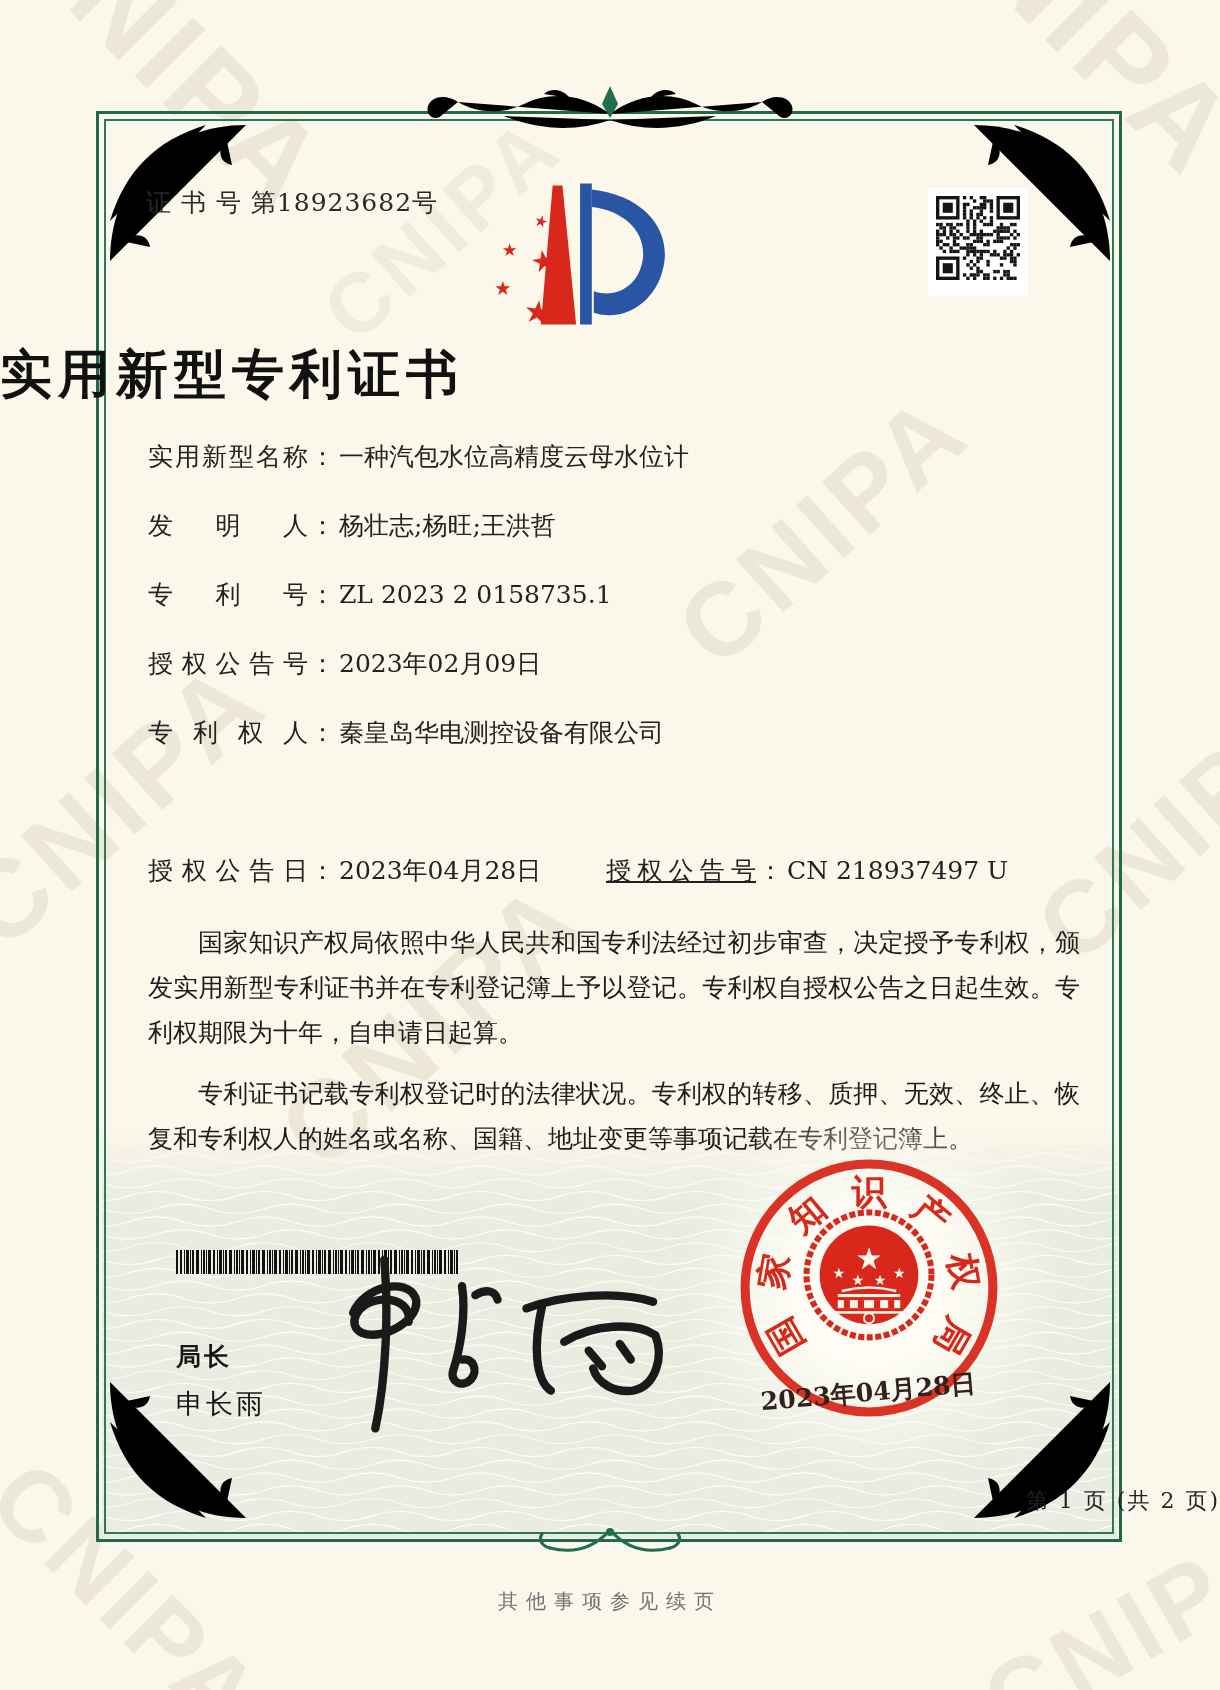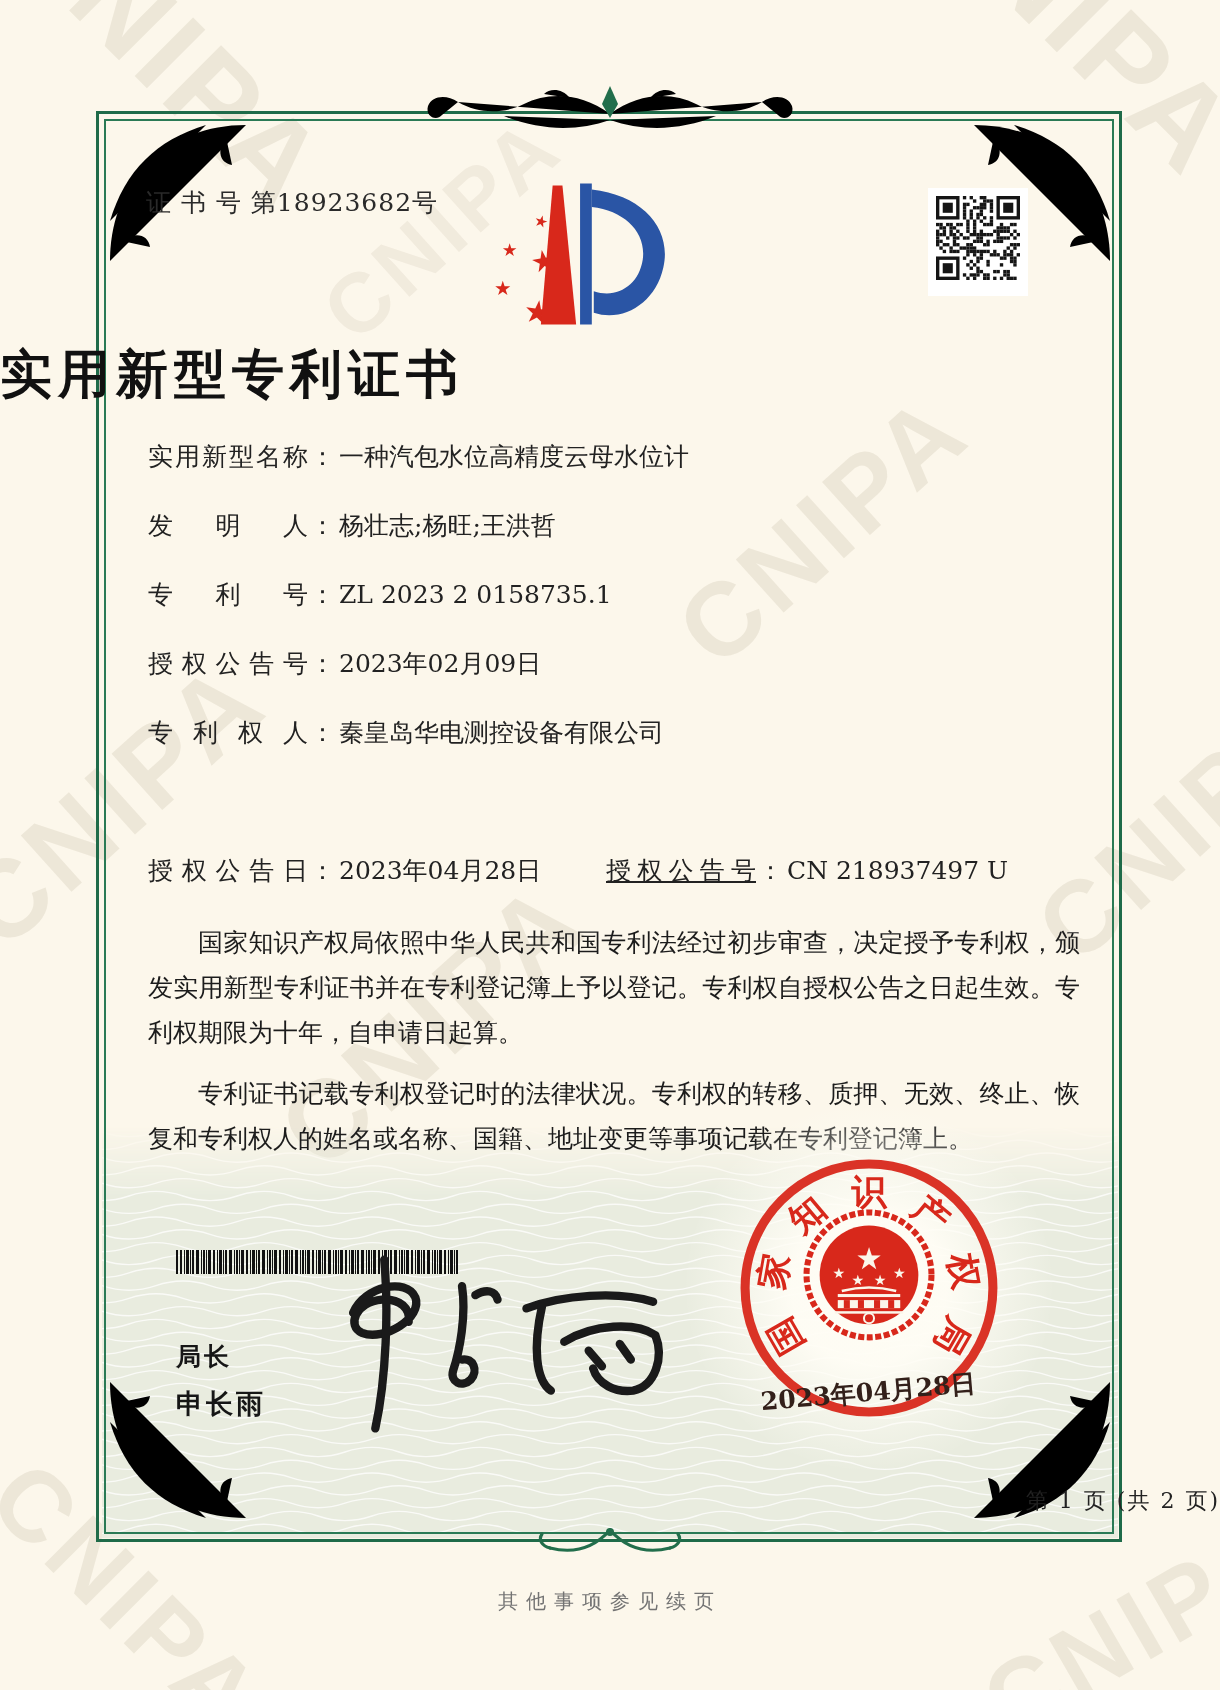--- a/index.html
+++ b/index.html
@@ -64,21 +64,21 @@
   .paras p{margin:0 0 16px 0;text-indent:2em;}
 
   
   .barcode{position:absolute;left:176px;top:1250px;width:287px;height:24px;z-index:4;}
   .barcode svg{display:block;width:100%;height:100%;}
 
   
   .sig-title{position:absolute;left:176px;top:1340px;font-family:Liberation Sans, sans-serif;
       font-weight:bold;font-size:25px;letter-spacing:3px;z-index:4;color:#161616;}
   .sig-name{position:absolute;left:176px;top:1386px;font-family:"Liberation Sans","DejaVu Sans",sans-serif;
-      font-weight:bold;font-size:27px;letter-spacing:3px;z-index:4;color:#161616;}
+      font-weight:normal;font-size:27px;letter-spacing:3px;z-index:4;color:#161616;}
   .sig-hand{position:absolute;left:296px;top:1244px;width:392px;height:200px;z-index:5;}
   .sig-hand path{stroke:#1a1a1a;stroke-width:7.5;fill:none;stroke-linecap:round;stroke-linejoin:round;}
 
   
   .seal-halo{position:absolute;left:686px;top:1104px;width:366px;height:366px;border-radius:50%;z-index:4;
       background:radial-gradient(circle, rgba(255,253,245,0.95) 30%, rgba(255,253,245,0) 72%);}
   .seal{position:absolute;left:733px;top:1152px;width:272px;height:272px;z-index:5;}
   .ring-ch{font-family:"Liberation Sans","DejaVu Sans",sans-serif;font-weight:bold;font-size:35px;fill:#d8281b;}
   .seal-date{font-family:"DejaVu Serif","Liberation Serif",serif;font-weight:bold;font-size:25px;fill:#33201a;}
   .emb-star{font-family:"DejaVu Sans",sans-serif;fill:#fbf6ea;}

